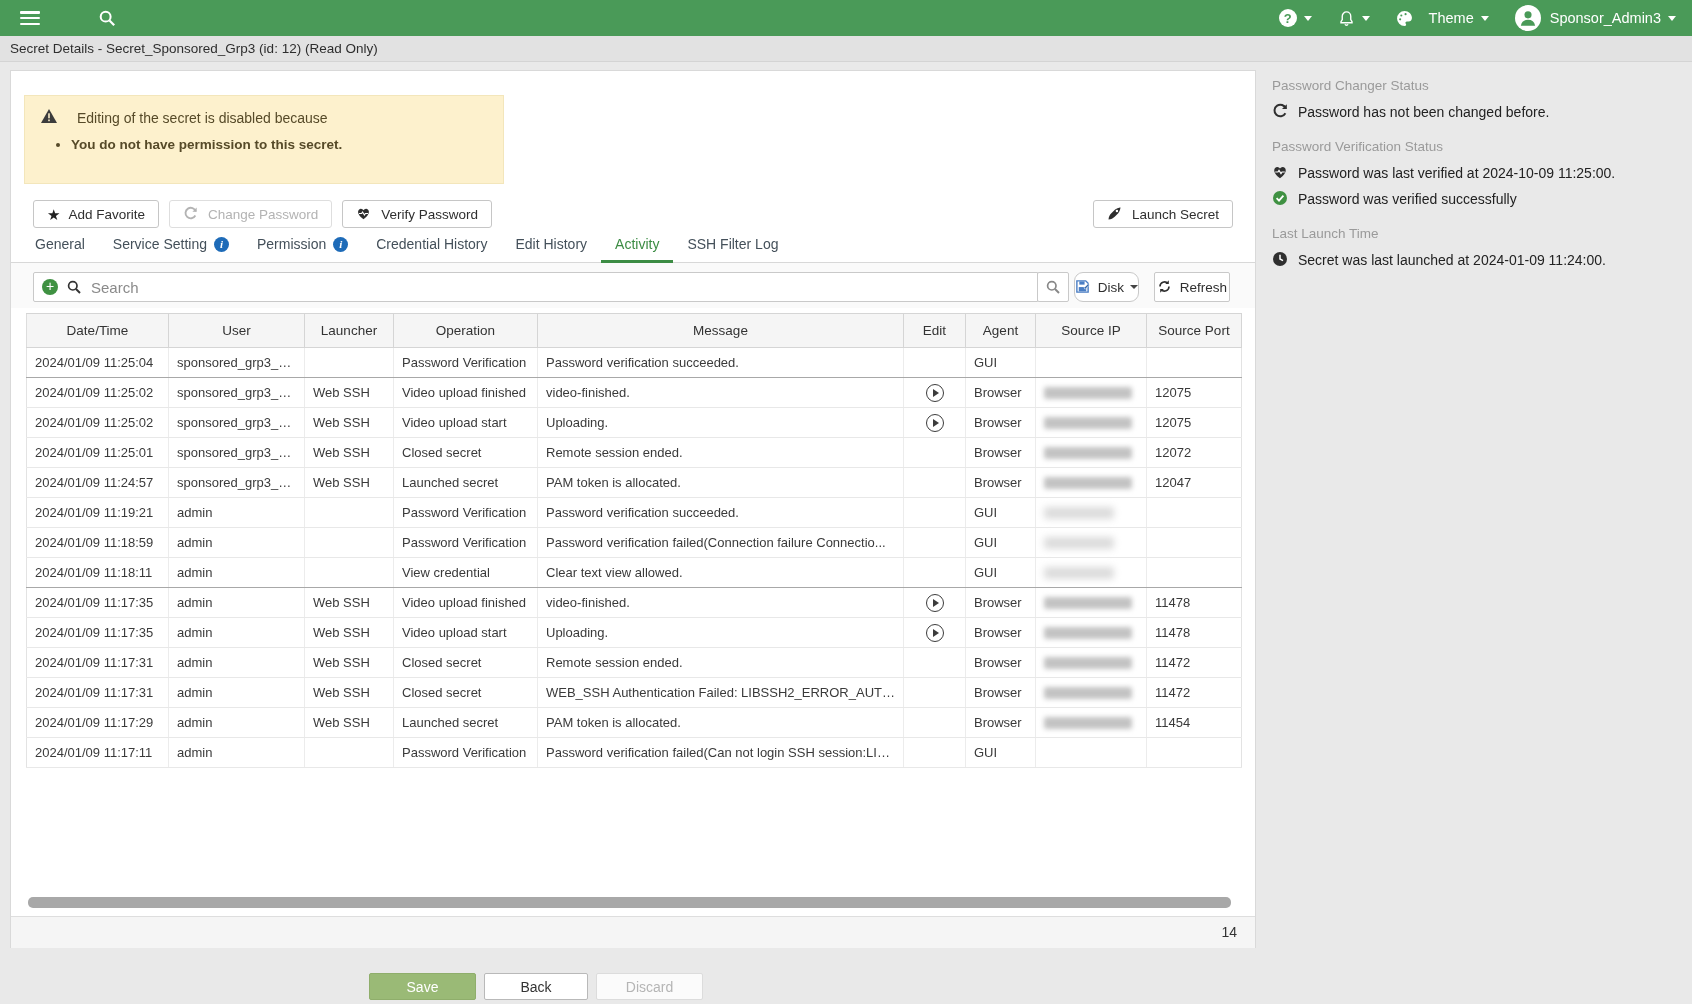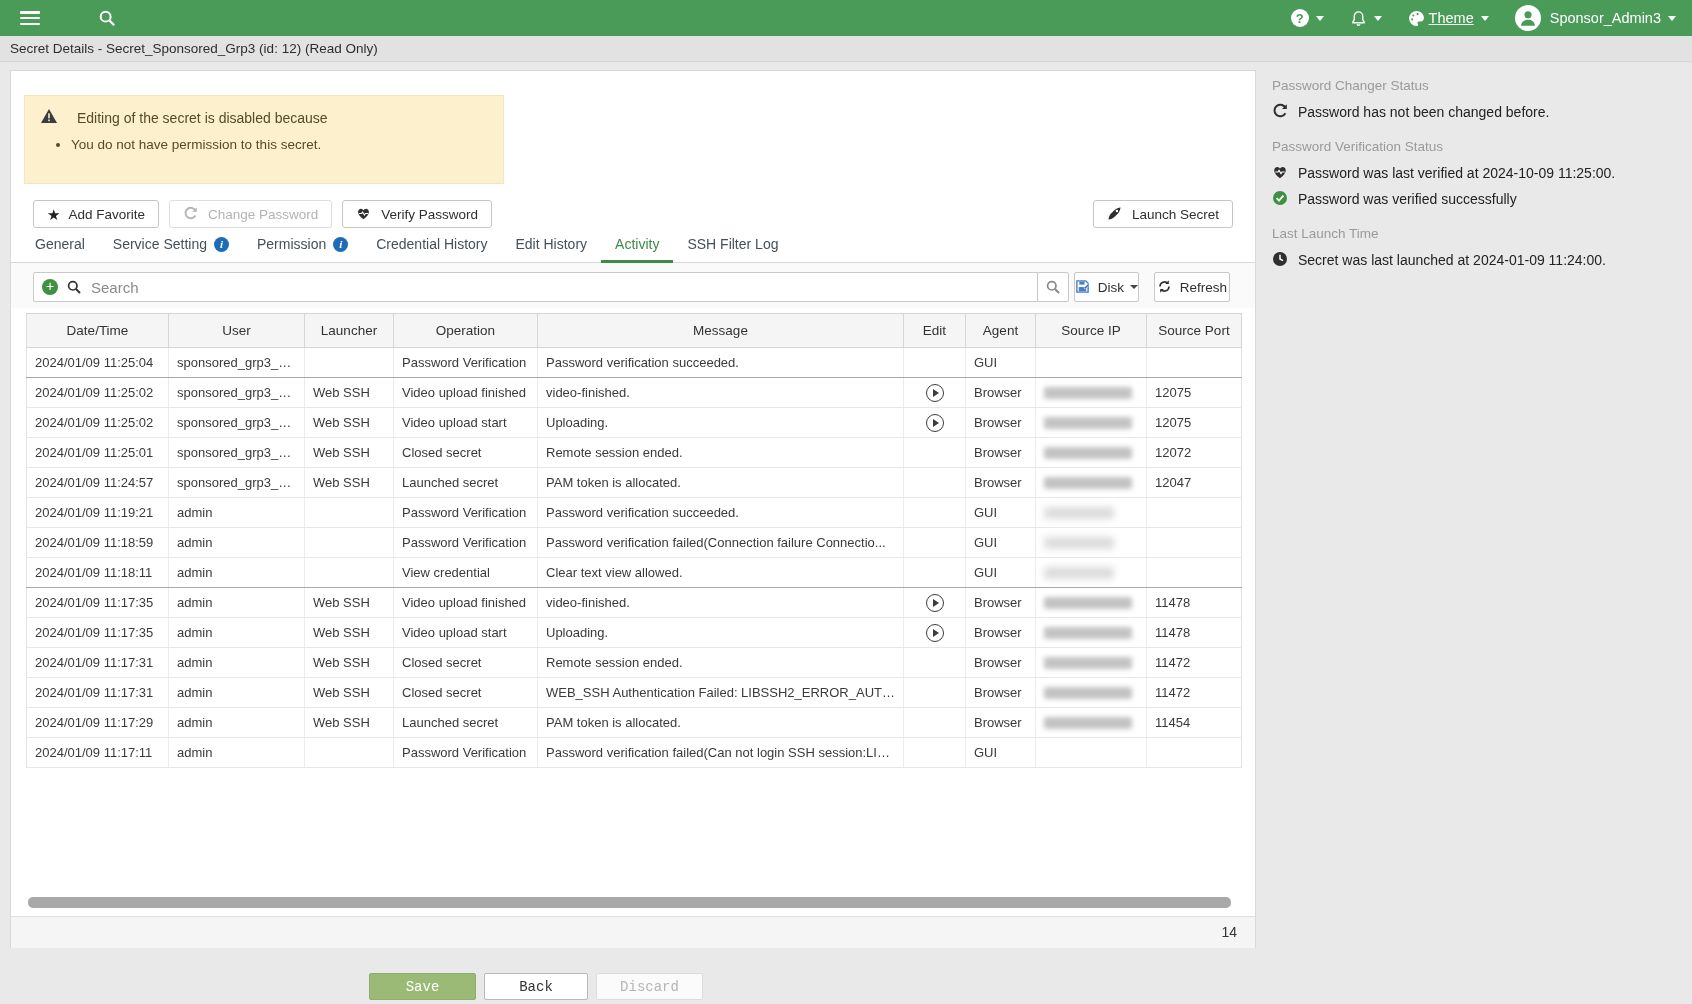--- a/index.html
+++ b/index.html
@@ -12,30 +12,30 @@
   .topbar{position:absolute;top:0;left:0;width:1692px;height:36px;background:#4a9a58;display:flex;align-items:center;color:#fff;}
   .menu-btn{margin-left:20px;width:20px;height:14px;display:flex;flex-direction:column;justify-content:space-between;cursor:pointer;}
   .menu-btn i{display:block;height:2.5px;background:#fff;border-radius:1px;}
   .topbar-search{margin-left:58px;color:#fff;width:18px;height:18px;cursor:pointer;}
   .topbar-right{margin-left:auto;display:flex;align-items:center;margin-right:16px;}
   .tb-group{display:flex;align-items:center;margin-left:26px;cursor:pointer;font-size:14.5px;color:#fff;}
   .caret{width:0;height:0;border-left:4.5px solid transparent;border-right:4.5px solid transparent;border-top:5px solid #fff;margin-left:7px;}
   .help-circle{width:18px;height:18px;background:#fff;color:#4a9a58;border-radius:50%;font-size:13px;font-weight:bold;display:flex;align-items:center;justify-content:center;}
   .icon16{width:17px;height:17px;display:inline-flex;}
   .avatar{width:26px;height:26px;background:#fff;border-radius:50%;display:flex;align-items:center;justify-content:center;margin-right:9px;}
-  .tb-label{margin-left:4px;text-decoration:underline;}
+  .tb-label{margin-left:16px;}
   
   .breadcrumb{position:absolute;top:36px;left:0;width:1692px;height:26px;background:#e2e2e2;border-bottom:1px solid #d4d4d4;
     font-size:13.5px;color:#2e2e2e;line-height:26px;padding-left:10px;box-sizing:border-box;}
   
   .card{position:absolute;top:70px;left:10px;width:1246px;height:878px;background:#fff;border:1px solid #d9d9d9;box-sizing:border-box;}
   
   .warning{position:absolute;left:13px;top:24px;width:480px;height:89px;background:#fdf1cd;border:1px solid #f3e6bb;box-sizing:border-box;padding:13px 16px;}
   .warning-title{display:flex;align-items:center;gap:19px;font-size:14px;color:#564a28;}
-  .warning ul{margin:11px 0 0 30px;padding:0;}
+  .warning ul{margin:11px 0 0 30px;padding:0;font-weight:bold;}
   .warning li{font-size:13.5px;color:#564a28;margin:0;}
   
   .actions-row{position:absolute;left:22px;top:129px;width:1200px;display:flex;gap:10px;align-items:center;}
   .btn{height:28px;display:inline-flex;align-items:center;gap:8px;padding:0 13px;background:#fff;border:1px solid #c6c6c6;
     border-radius:3px;font-size:13.5px;color:#2f2f2f;cursor:pointer;font-family:inherit;box-sizing:border-box;}
   .btn.disabled{color:#b3b3b3;border-color:#dedede;cursor:default;}
   .btn .star{font-size:15px;line-height:1;color:#222;}
   .launch{margin-left:auto;}
   
   .tabs{position:absolute;left:0;top:158px;width:100%;height:34px;border-bottom:1px solid #d8d8d8;display:flex;padding-left:10px;box-sizing:border-box;}
@@ -47,21 +47,21 @@
   .toolbar{position:absolute;left:0;top:192px;width:100%;height:45px;background:#fafafa;}
   .search-wrap{position:absolute;left:22px;top:9px;width:1005px;height:30px;background:#fff;border:1px solid #c9c9c9;border-radius:2px 0 0 2px;
     display:flex;align-items:center;box-sizing:border-box;}
   .plus-circle{width:16px;height:16px;background:#3f9142;color:#fff;border-radius:50%;font-size:14px;line-height:15px;text-align:center;margin-left:8px;cursor:pointer;flex:0 0 auto;}
   .search-mag{color:#333;width:16px;height:16px;margin-left:8px;flex:0 0 auto;}
   .search-wrap input{flex:1;border:none;outline:none;font-size:15px;color:#444;margin-left:7px;font-family:inherit;background:transparent;}
   .search-wrap input::placeholder{color:#8a8a8a;}
   .tool-btn{position:absolute;top:9px;height:30px;background:#fff;border:1px solid #c9c9c9;border-radius:2px;display:flex;align-items:center;
     justify-content:center;gap:6px;font-size:13.5px;color:#2f2f2f;cursor:pointer;box-sizing:border-box;}
   .search-btn{left:1026px;width:32px;color:#777;}
-  .disk-btn{left:1063px;width:65px;}
+  .disk-btn{left:1063px;width:65px;border-radius:9px;}
   .refresh-btn{left:1143px;width:76px;}
   .caret-dark{width:0;height:0;border-left:4px solid transparent;border-right:4px solid transparent;border-top:4.5px solid #444;}
   
   .tablewrap{position:absolute;left:15px;top:242px;width:1215px;}
   table{border-collapse:collapse;table-layout:fixed;width:1215px;}
   th{height:33px;background:#f5f5f5;border:1px solid #d5d5d5;border-left:1px solid #ddd;font-weight:normal;font-size:13.5px;color:#333;
     text-align:center;padding:0 4px;overflow:hidden;white-space:nowrap;}
   td{height:30px;border-bottom:1px solid #e8e8e8;border-left:1px solid #ececec;font-size:13px;color:#3a3a3a;padding:0 8px;
     white-space:nowrap;overflow:hidden;text-overflow:ellipsis;box-sizing:border-box;}
   td:first-child{border-left:1px solid #e3e3e3;}
@@ -78,21 +78,21 @@
   .table-footer{position:absolute;left:0;top:845px;width:100%;height:32px;background:#f5f5f5;border-top:1px solid #dedede;box-sizing:border-box;}
   .table-footer span{position:absolute;right:18px;line-height:31px;font-size:14px;color:#333;}
   
   .side-panel{position:absolute;left:1272px;top:78px;width:414px;}
   .panel-title{color:#9a9a9a;font-size:13.5px;margin-bottom:10px;}
   .panel-item{display:flex;align-items:center;gap:9px;font-size:14px;color:#222;margin-bottom:9px;}
   .panel-item .icon16{flex:0 0 auto;}
   .panel-section{margin-bottom:19px;}
   
   .page-actions{position:absolute;left:369px;top:973px;display:flex;gap:8px;}
-  .page-actions button{height:27px;font-size:14px;font-family:Liberation Mono, monospace;border-radius:2px;cursor:pointer;}
+  .page-actions button{height:27px;font-size:14px;font-family:Liberation Sans, sans-serif;border-radius:2px;cursor:pointer;}
   .save-btn{width:107px;background:#9aba76;border:1px solid #8fae6b;color:#fff;}
   .back-btn{width:104px;background:#fff;border:1px solid #b9b9b9;color:#333;}
   .discard-btn{width:107px;background:#fbfbfb;border:1px solid #dcdcdc;color:#b5b5b5;cursor:default;}
 </style>
 </head>
 <body>
 
 <div class="topbar">
   <div class="menu-btn">
       <i></i>

